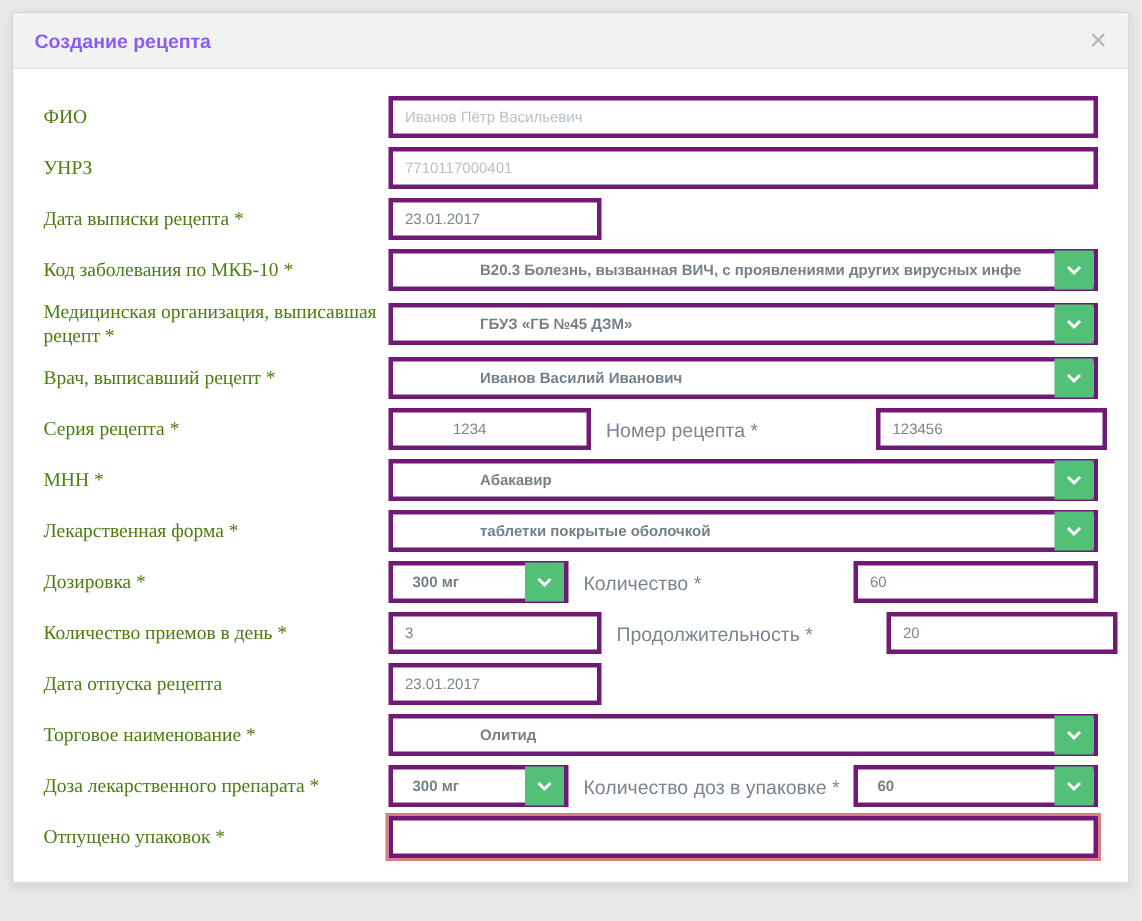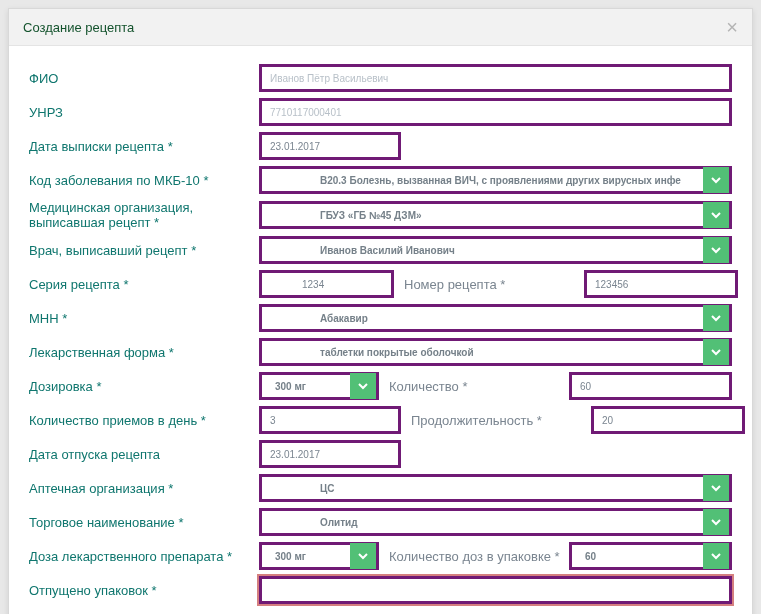--- a/index.html
+++ b/index.html
@@ -19,42 +19,43 @@
   }
   .modal-header {
     background: #f2f2f2;
     border-bottom: 1px solid #e4e4e4;
     padding: 8px 14px;
     display: flex;
     align-items: center;
     justify-content: space-between;
   }
   .modal-title {
-    font-weight: normal;
-    color: #14532d;
+    font-weight: bold;
+    color: #8b5cf6;
   }
   .close-x {
     font-size: 20px;
     color: #b4b4b4;
     cursor: pointer;
     line-height: 1;
   }
   .modal-body {
     padding: 18px 20px 10px 20px;
   }
   .row {
     display: flex;
     align-items: center;
     margin-bottom: 6px;
   }
   .label {
     width: 230px;
     flex: 0 0 230px;
     padding-right: 8px;
-    color: #0f766e;
+    color: #4d7c0f;
+    font-family: Liberation Serif, serif;
   }
   .controls {
     flex: 1;
     display: flex;
     gap: 10px;
     align-items: center;
   }
   .sub-label {
     color: #7a8590;
     white-space: nowrap;
@@ -254,33 +255,20 @@
       </div>
     </div>
 
     <div class="row">
       <div class="label">Дата отпуска рецепта</div>
       <div class="controls">
         <input class="txt w-120" value="23.01.2017" style="">
       </div>
     </div>
 
-    <div class="row">
-      <div class="label">Аптечная организация  *</div>
-      <div class="controls">
-        <div class="select-like">
-          <span class="sel-text">ЦС</span>
-          <span class="chev">
-              <svg viewBox="0 0 10 10">
-                <path d="M1 3 L5 7 L9 3" fill="none" stroke="#fff" stroke-width="2"></path>
-              </svg>
-            </span>
-        </div>
-      </div>
-    </div>
 
     <div class="row">
       <div class="label">Торговое наименование  *</div>
       <div class="controls">
         <div class="select-like">
           <span class="sel-text">Олитид</span>
           <span class="chev">
               <svg viewBox="0 0 10 10">
                 <path d="M1 3 L5 7 L9 3" fill="none" stroke="#fff" stroke-width="2"></path>
               </svg>

